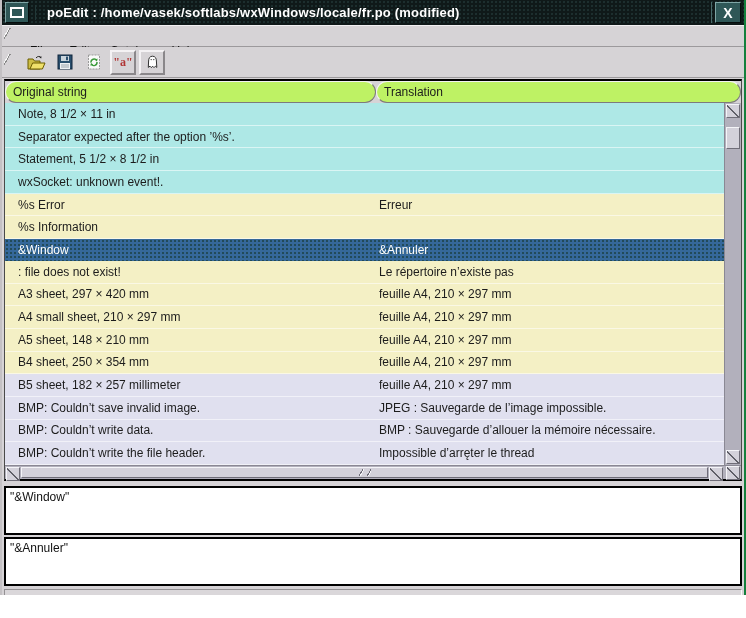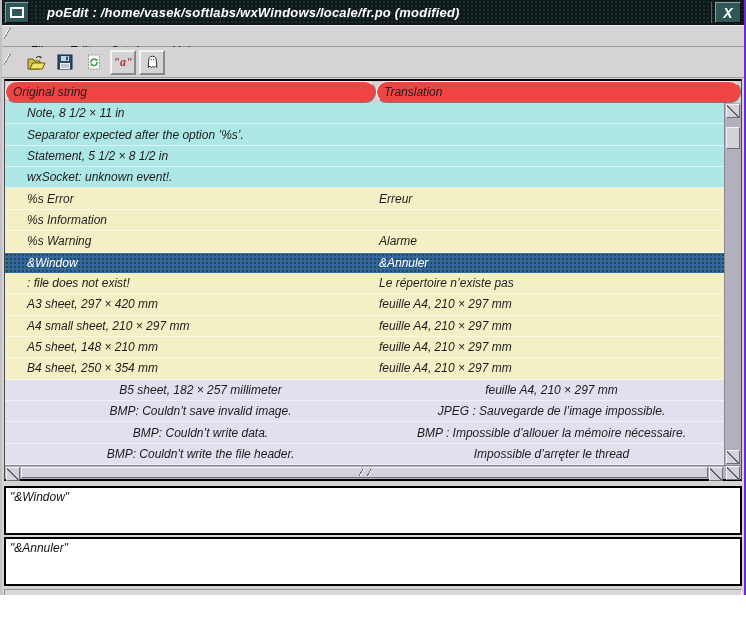--- a/index.html
+++ b/index.html
@@ -1,19 +1,19 @@
 <!DOCTYPE html>
 <html><head>
 <meta charset="utf-8">
 <style>
   html,body{margin:0;padding:0;background:#ffffff;}
   .window{
     position:relative;width:746px;height:595px;overflow:hidden;
     background:#d6d3d6;font-family:"Liberation Sans",sans-serif;font-size:12px;color:#1c1c1c;
-    border-left:2px solid #c4c1c4;border-right:2px solid #6d28d9;box-sizing:border-box;font-style:italic;
+    border-left:2px solid #c4c1c4;border-right:2px solid #15803d;box-sizing:border-box;
   }
   .dither{background-image:radial-gradient(rgba(95,115,115,.16) 1px,transparent 1.2px);background-size:5px 5px;}
 
   
   .titlebar{position:absolute;top:0;left:0;right:0;height:25px;background:#0f1919;display:flex;align-items:center;
     background-image:radial-gradient(rgba(70,110,110,.25) 1px,transparent 1.2px);background-size:4px 4px;}
   .sysbtn{width:22px;height:19px;margin:3px 0 3px 3px;background:#2f5757;flex:0 0 auto;
     border-top:1px solid #7fa6a6;border-left:1px solid #7fa6a6;border-right:1px solid #060d0d;border-bottom:1px solid #060d0d;
     display:flex;align-items:center;justify-content:center;cursor:default;}
   .sysicon{width:10px;height:7px;border:2px solid #ffffff;}
@@ -39,33 +39,33 @@
   .tbtn{width:26px;height:25px;margin-left:3px;display:flex;align-items:center;justify-content:center;flex:0 0 auto;}
   .tbtn.bordered{border-top:2px solid #f4f2f4;border-left:2px solid #f4f2f4;border-right:2px solid #8a878a;border-bottom:2px solid #8a878a;
     box-sizing:border-box;background:#d6d3d6;}
   .quotes-label{color:#b03434;font-weight:bold;font-size:12px;font-family:"Liberation Serif",serif;}
 
   
   .listwrap{position:absolute;left:2px;right:2px;top:79px;height:402px;background:#fff;
     border-top:2px solid #000;border-bottom:2px solid #000;border-left:1px solid #4a4a4a;border-right:1px solid #4a4a4a;
     box-sizing:border-box;display:flex;flex-direction:column;}
   .hdr{display:flex;height:22px;flex:0 0 auto;background:#d6d3d6;}
-  .hdrcell{box-sizing:border-box;padding:3px 0 0 7px;background:#ef4444;
+  .hdrcell{box-sizing:border-box;padding:3px 0 0 7px;background:#bef264;
     border-top:1px solid #f4f2f4;border-left:1px solid #f4f2f4;border-right:1px solid #7d7a7d;border-bottom:1px solid #7d7a7d;border-radius:11px;}
   .hdrcell.c1{width:371px;flex:0 0 auto;}
   .hdrcell.c2{flex:1;}
   .listbody{flex:1;display:flex;min-height:0;}
   .rows{flex:1;display:flex;flex-direction:column;min-width:0;}
   .row{flex:1;display:flex;align-items:center;border-bottom:1px solid rgba(255,255,255,.55);box-sizing:border-box;overflow:hidden;}
   .row .cell{white-space:nowrap;overflow:hidden;}
-  .cell.orig{width:369px;flex:0 0 auto;padding-left:22px;box-sizing:border-box;}
+  .cell.orig{width:369px;flex:0 0 auto;padding-left:13px;box-sizing:border-box;}
   .cell.trans{flex:1;padding-left:5px;}
   .row.untranslated{background:#aee8e6;}
   .row.fuzzy{background:#f4f0c5;}
-  .row.translated{background:#e0e0ef;text-align:center;}
+  .row.translated{background:#e0e0ef;}
   .row.selected{background:#35689a;color:#ffffff;border-bottom:none;
     background-image:radial-gradient(rgba(15,45,25,.5) 1px,transparent 1.2px);background-size:4px 4px;}
 
   
   .vscroll{width:17px;flex:0 0 auto;background:#b2b0bc;display:flex;flex-direction:column;border-left:1px solid #8a8894;box-sizing:border-box;}
   .sbtn{width:14px;height:14px;margin:1px;background:#d3d1da;flex:0 0 auto;box-sizing:border-box;
     border-top:1px solid #f4f4f8;border-left:1px solid #f4f4f8;border-right:1px solid #6f6d78;border-bottom:1px solid #6f6d78;
     background-image:linear-gradient(45deg,transparent 44%,#5f5f68 44%,#5f5f68 54%,transparent 54%);}
   .vthumb{width:14px;height:22px;margin:8px 1px 0 1px;background:#d3d1da;box-sizing:border-box;
     border-top:1px solid #f4f4f8;border-left:1px solid #f4f4f8;border-right:1px solid #6f6d78;border-bottom:1px solid #6f6d78;}
@@ -204,24 +204,20 @@
 
           <div class="row fuzzy">
             <div class="cell orig">%s Error</div>
             <div class="cell trans">Erreur</div>
           </div>
 
           <div class="row fuzzy">
             <div class="cell orig">%s Information</div>
           </div>
 
-          <div class="row fuzzy">
-            <div class="cell orig">%s Warning</div>
-            <div class="cell trans">Alarme</div>
-          </div>
 
           <div class="row selected">
             <div class="cell orig">&amp;Window</div>
             <div class="cell trans">&amp;Annuler</div>
           </div>
 
           <div class="row fuzzy">
             <div class="cell orig">: file does not exist!</div>
             <div class="cell trans">Le répertoire n’existe pas</div>
           </div>
@@ -251,21 +247,21 @@
             <div class="cell trans">feuille A4, 210 × 297 mm</div>
           </div>
 
           <div class="row translated">
             <div class="cell orig">BMP: Couldn’t save invalid image.</div>
             <div class="cell trans">JPEG : Sauvegarde de l’image impossible.</div>
           </div>
 
           <div class="row translated">
             <div class="cell orig">BMP: Couldn’t write data.</div>
-            <div class="cell trans">BMP : Impossible d’allouer la mémoire nécessaire.</div>
+            <div class="cell trans">BMP : Sauvegarde d’allouer la mémoire nécessaire.</div>
           </div>
 
           <div class="row translated">
             <div class="cell orig">BMP: Couldn’t write the file header.</div>
             <div class="cell trans">Impossible d’arręter le thread</div>
           </div>
         </div>
       <div class="vscroll">
         <div class="sbtn"></div>
         <div class="vthumb"></div>

